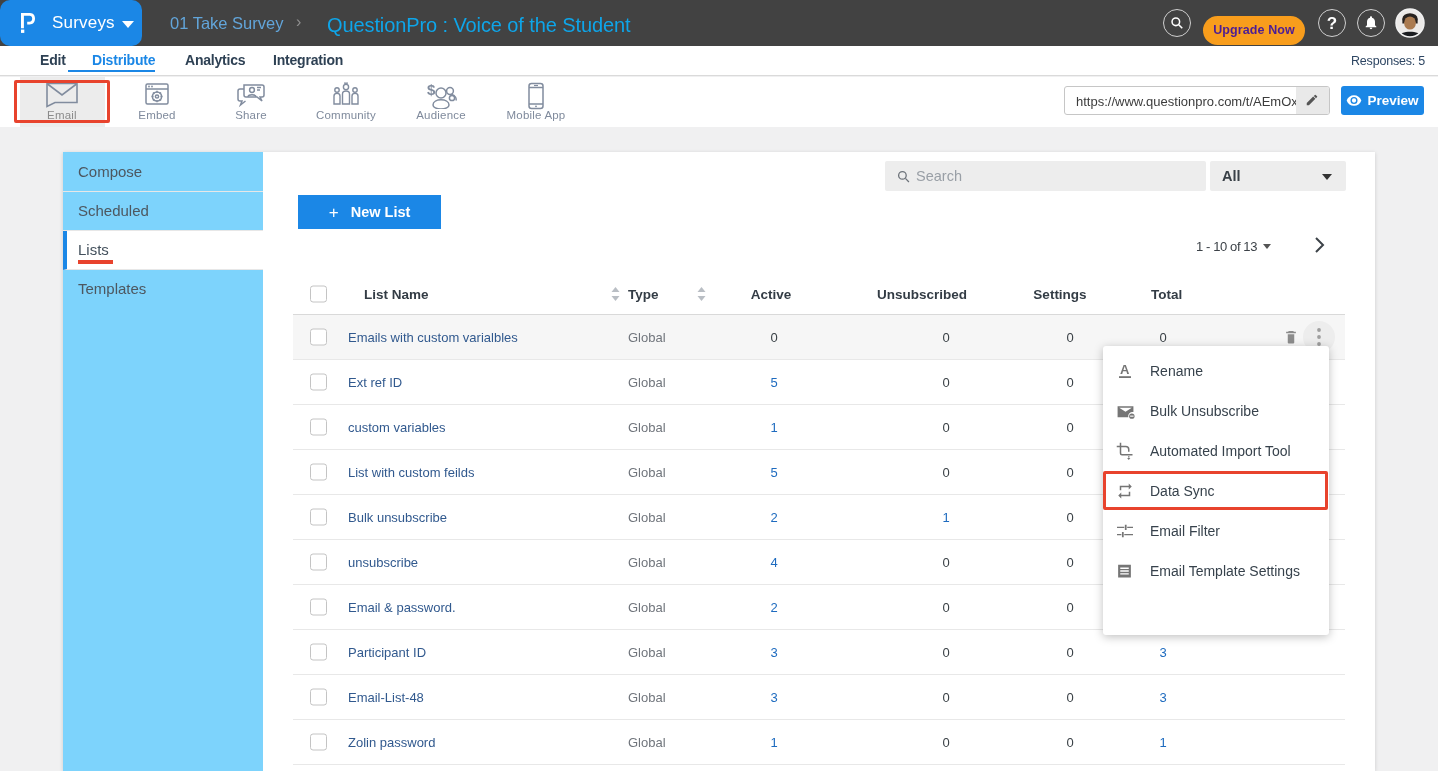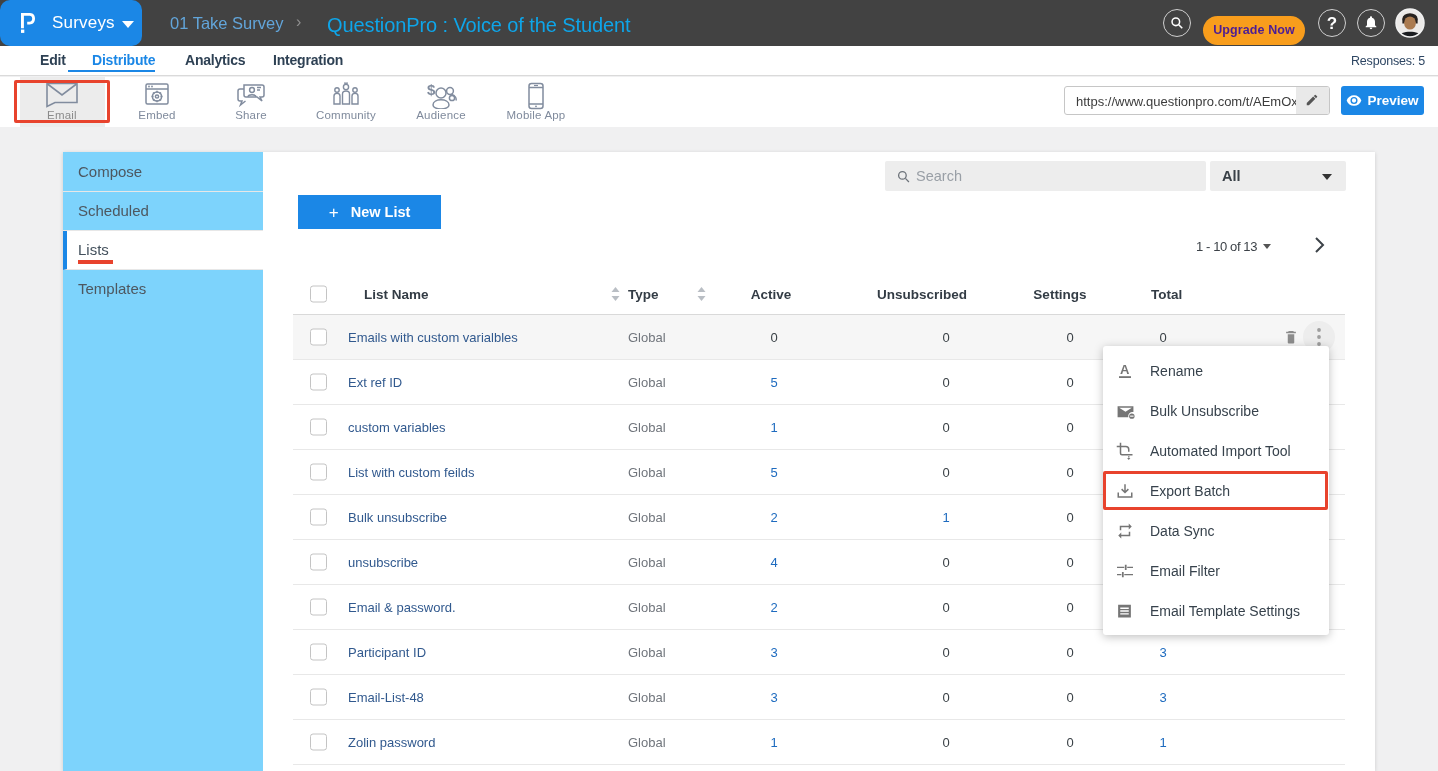--- a/index.html
+++ b/index.html
@@ -370,26 +370,20 @@
     <div class="mitem">
       <svg class="mic" width="18" height="18" viewBox="0 0 24 24" fill="none" stroke="#757575" stroke-width="2">
           <path d="M6 1v14a2 2 0 0 0 2 2h14"></path>
           <path d="M1 6h12a4 4 0 0 1 4 4v3"></path>
           <path d="M17 19v1.5"></path>
           <path d="M14.8 21.2h4.4L17 24z" fill="#757575" stroke="none"></path>
         </svg>
       <span class="mtx">Automated Import Tool</span>
     </div>
     <div class="mitem">
-      <svg class="mic" width="18" height="18" viewBox="0 0 24 24" fill="none" stroke="#757575" stroke-width="2">
-          <path d="M12 3v10M7.5 9.5L12 14l4.5-4.5M3 14v6h18v-6"></path>
-        </svg>
-      <span class="mtx">Export Batch</span>
-    </div>
-    <div class="mitem">
       <svg class="mic" width="18" height="18" viewBox="0 0 24 24">
           <path fill="#757575" d="M7 7h10v3l4-4-4-4v3H5v6h2V7zm10 10H7v-3l-4 4 4 4v-3h12v-6h-2v4z"></path>
         </svg>
       <span class="mtx">Data Sync</span>
     </div>
     <div class="mitem">
       <svg class="mic" width="18" height="16" viewBox="0 0 24 22" fill="none" stroke="#757575" stroke-width="2">
           <path d="M1 6h10M15 6h8M1 16h6M11 16h12"></path>
           <path d="M13 2.5v7M9 12.5v7" stroke-width="2.4"></path>
         </svg>

